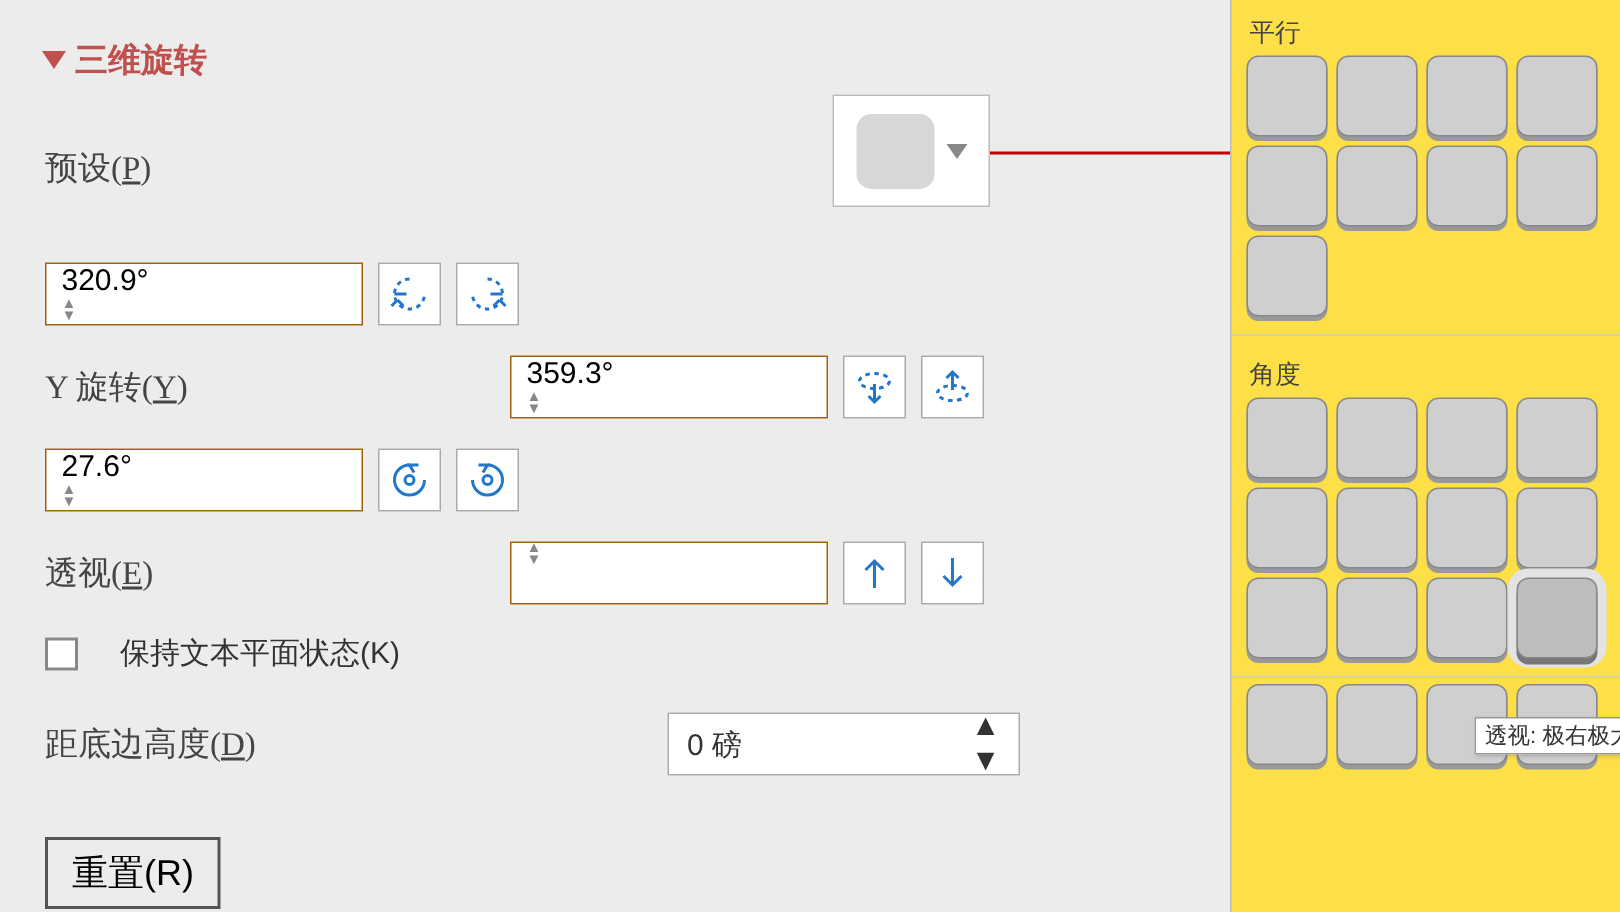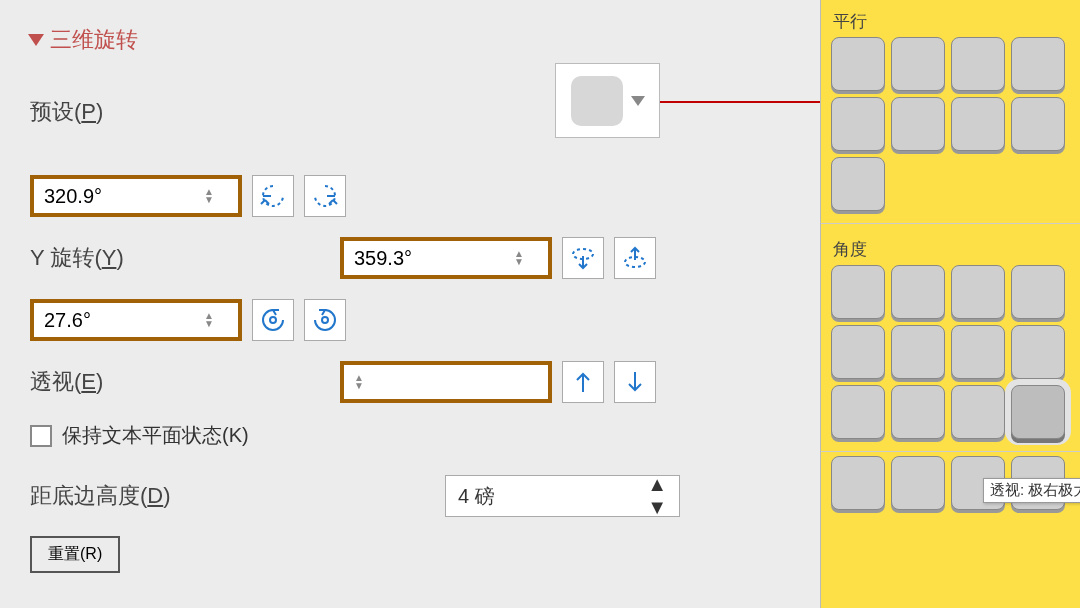--- a/index.html
+++ b/index.html
@@ -1,37 +1,37 @@
 <!DOCTYPE html>
 <html><head>
   <meta charset="utf-8">
   <style>
     * { box-sizing: border-box; margin: 0; padding: 0; }
     body { font-family: "Microsoft YaHei", Arial, sans-serif; background: #ececec; width: 1080px; height: 608px; overflow: hidden; font-size: 20px; color: #333; }
     .panel-left { position: absolute; left: 0; top: 0; width: 820px; height: 608px; padding: 25px 30px; }
     .section-header { display: flex; align-items: center; gap: 8px; margin-bottom: 35px; }
     .section-header .tri { width: 0; height: 0; border-top: 8px solid transparent; border-bottom: 8px solid transparent; border-left: 12px solid #c0504d; transform: rotate(90deg); }
-    .section-header .title { color: #c0504d; font-weight: normal; font-size: 22px; }
+    .section-header .title { color: #c0504d; font-weight: bold; font-size: 22px; }
     .row { display: flex; align-items: center; height: 44px; margin-bottom: 18px; }
-    .row .label { width: 310px; font-size: 22px; color: #444; }
+    .row .label { width: 310px; font-size: 22px; color: #444; font-family: Liberation Serif, serif; }
     .row .label .u { text-decoration: underline; }
     .preset-row { margin-bottom: 40px; }
     .preset-box { position: absolute; left: 555px; top: 63px; width: 105px; height: 75px; border: 1px solid #bbb; background: #fff; display:flex; align-items:center; justify-content:center; gap:8px; }
     .preset-thumb { width: 52px; height: 50px; background: #d7d7d7; border-radius: 10px; }
     .preset-drop { width:0;height:0;border-left:7px solid transparent;border-right:7px solid transparent;border-top:10px solid #888; }
-    .spinner { display:flex; align-items:center; width: 212px; height: 42px; border: 4px solid #a16207; background:#fff; padding: 0 10px; }
+    .spinner { display:flex; align-items:flex-start; width: 212px; height: 42px; border: 1px solid #a16207; background:#fff; padding: 0 10px; flex-direction: column; }
     .spinner input { border:none; outline:none; font-size:20px; width: 160px; background:transparent; }
     .spinner .arrows { display:flex; flex-direction:column; gap:3px; font-size:10px; color:#888; line-height:8px; }
     .icon-btn { width:42px; height:42px; border:1px solid #aaa; background:#fff; display:flex; align-items:center; justify-content:center; }
     .icon-row-group { display:flex; gap:10px; }
-    .checkbox-row { display:flex; align-items:center; gap:10px; margin-top:5px; margin-bottom:25px; }
+    .checkbox-row { display:flex; align-items:center; gap:28px; margin-top:5px; margin-bottom:25px; }
     .checkbox-box { width:22px; height:22px; border:2px solid #888; background:#fff; }
     .dist-spinner { display:flex; align-items:center; width: 235px; height: 42px; border: 1px solid #aaa; background:#fff; padding: 0 12px; margin-left:105px;}
     .dist-spinner .val { flex:1; font-size:20px; }
-    .reset-btn { border:2px solid #555; background:transparent; padding:6px 16px; font-size:16px; }
+    .reset-btn { border:2px solid #555; background:transparent; padding:6px 16px; font-size:24px; margin-top:22px; }
     .red-line { position:absolute; left:660px; top:101px; width:195px; height:2px; background:#c00000; }
     .red-dot { position:absolute; left:851px; top:97px; width:10px; height:10px; background:#c00000; border-radius:50%; }
 
     .panel-right { position:absolute; left:820px; top:0; width:260px; height:608px; background:#fde047; border-left:1px solid #bbb; overflow:hidden; }
     .section-label { font-size:17px; color:#444; padding:10px 12px 4px; }
     .thumbs-grid { display:flex; flex-wrap:wrap; gap:6px; padding:0 10px 8px; }
     .thumb { width:54px; height:54px; background:#cfcfcf; border:1px solid #888; border-radius:8px; box-shadow:0 3px 0 #999; }
     .divider { border-top:1px solid #ccc; margin:4px 0; }
     .thumb.selected { background:#bdbdbd; box-shadow:0 4px 0 #777, 0 0 0 6px #e3e3e3; }
     .tooltip { position:absolute; left:983px; top:478px; background:#fff; border:1px solid #999; font-size:15px; padding:2px 6px; white-space:nowrap; box-shadow:1px 1px 3px rgba(0,0,0,0.2); }
@@ -159,21 +159,21 @@
     <div>
       <span>保持文本平面状态</span>(<span class="u">K</span>)
     </div>
   </div>
 
   <div class="row">
     <div class="label">
       <span>距底边高度</span>(<span class="u">D</span>)
     </div>
     <div class="dist-spinner">
-      <div class="val">4 磅</div>
+      <div class="val">0 磅</div>
       <div class="arrows">▲<br>▼</div>
     </div>
   </div>
 
   <button class="reset-btn">
     <span>重置</span>(<span class="u">R</span>)
   </button>
 
 </div>
 

